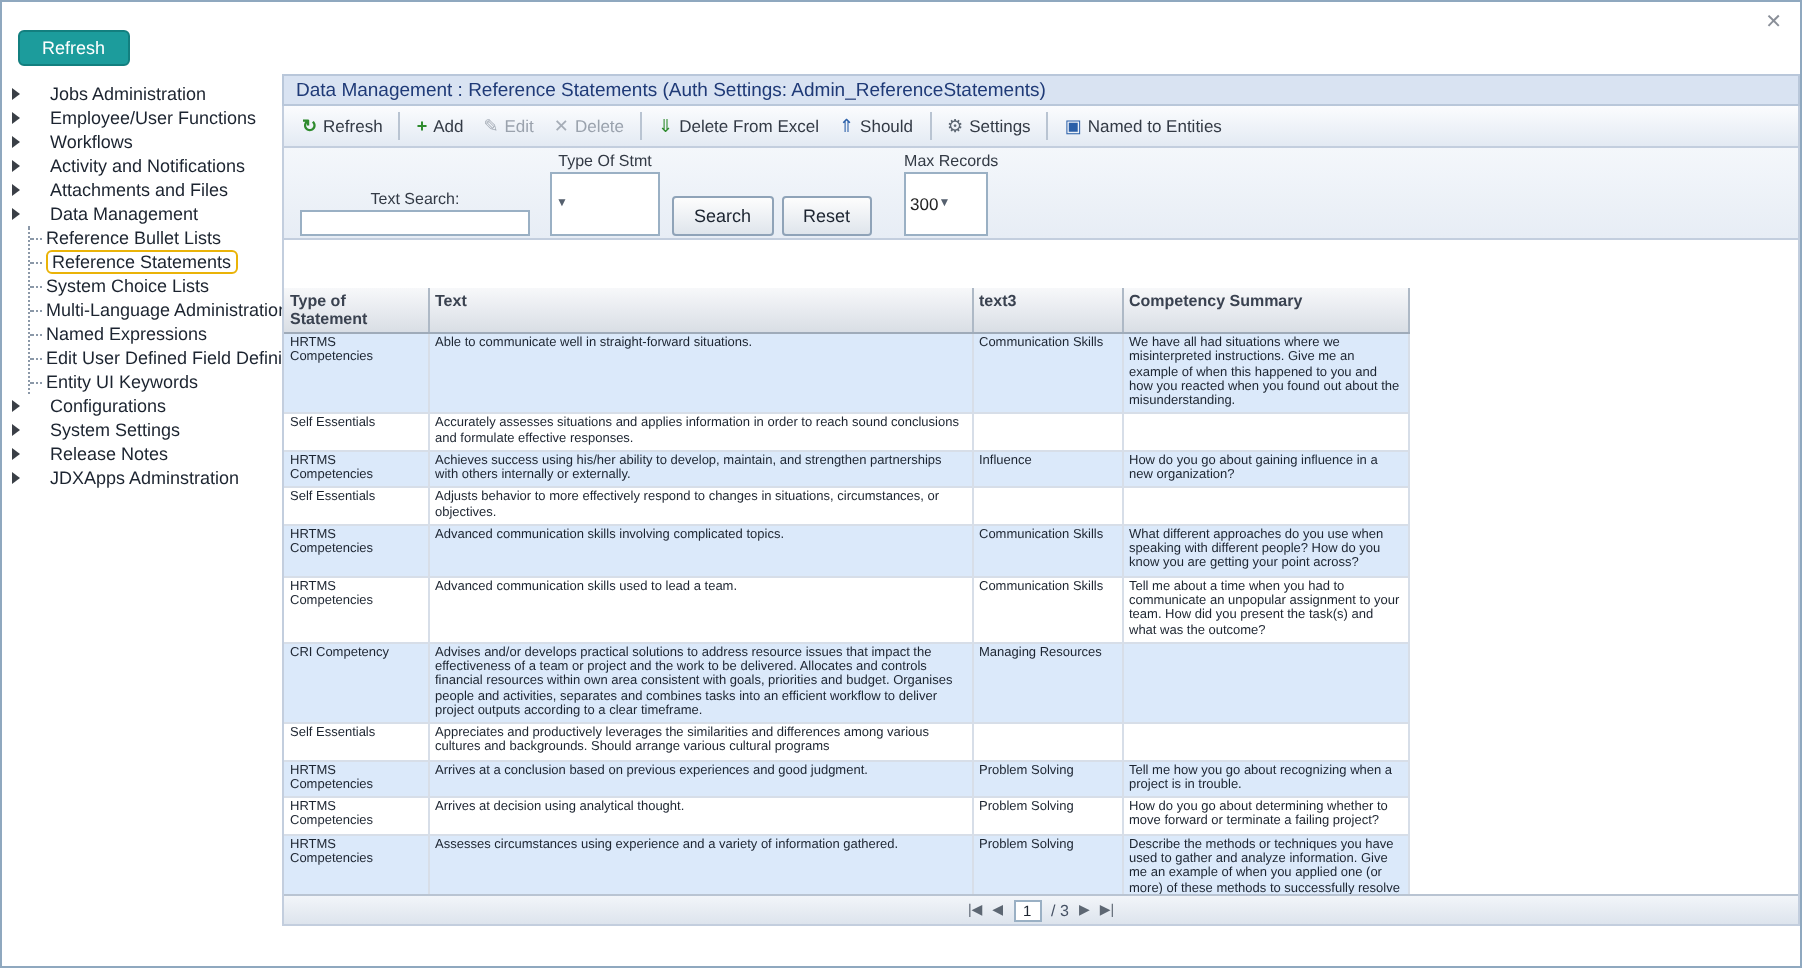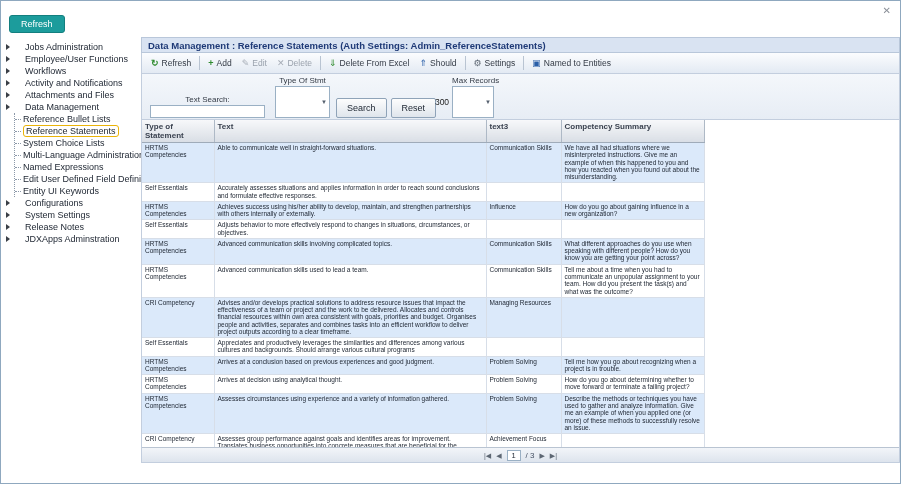--- a/index.html
+++ b/index.html
@@ -30,57 +30,57 @@
   .tree-icon { width:0; height:0; border-left:4px solid #3a3f46;
                border-top:3px solid transparent; border-bottom:3px solid transparent; flex:none; }
   .children { margin-left:9px; border-left:1px dotted #8b98a8; }
   .child { position:relative; padding:1px 1px 1px 8px; white-space:nowrap; cursor:default; }
   .child::before { content:""; position:absolute; left:0; top:6px; width:6px; border-top:1px dotted #8b98a8; }
   .child-label.selected { border:1px solid #eab308; border-radius:3px; padding:0 2px; }
 
   
   .main { flex:1; display:flex; flex-direction:column; min-width:0; }
   .panel-header { height:16px; flex:none; background:#d9e3f2; border:1px solid #b9c7da;
-        display:flex; align-items:center; padding:0 6px; font-size:9.5px; font-weight:bold; color:#1f3a77; }
+        display:flex; align-items:center; padding:0 6px; font-size:9.5px; font-weight:normal; color:#1f3a77; }
 
   .toolbar { height:21px; flex:none; background:linear-gradient(#fbfcfe,#e3eaf3);
         border:1px solid #c3cede; border-top:none; display:flex; align-items:center; padding:0 4px; }
   .tb-btn { display:flex; align-items:center; gap:3px; font-size:8.5px; color:#333a45;
         padding:2px 5px; white-space:nowrap; cursor:default; }
   .tb-btn.disabled { color:#9aa2ad; }
   .tb-ic { font-size:9px; line-height:9px; }
   .g-green { color:#2e8b2e; } .g-blue { color:#2a5fa8; } .g-gray { color:#5d6773; }
   .g-dim { color:#a6adb7; } .b { font-weight:bold; }
   .tb-sep { width:1px; height:14px; background:#b9c4d2; margin:0 3px; flex:none; }
 
   
   .search-area { flex:none; background:linear-gradient(#f4f7fb,#e7edf5);
         border:1px solid #c3cede; border-top:none; padding:2px 8px 1px; }
   .search-row { display:flex; align-items:flex-end; }
   .field { display:flex; flex-direction:column; gap:1px; font-size:8px; color:#333a45; }
   .field-label { white-space:nowrap;text-align:center; }
   .inp-text { width:115px; height:13px; border:1px solid #9ab0c4; font-size:9px; padding:0 2px;
         background:#fff; font-family:"Liberation Sans", sans-serif; }
   .dropdown { height:13px; border:1px solid #9ab0c4; background:#fff; display:flex;
-        align-items:center; justify-content:flex-end; padding:15px 2px; font-size:8.5px; color:#222; cursor:default;gap:36px; }
+        align-items:center; justify-content:flex-start; padding:15px 2px; font-size:8.5px; color:#222; cursor:default; }
   .dd-type { width:55px; } .dd-max { width:42px; }
   .dd-arrow { color:#55606e; font-size:6px; line-height:6px; }
   .btn { font-size:9px; padding:0 10px; height:20px; background:linear-gradient(#fdfdfd,#dfe5ec);
         border:1px solid #8fa3b8; border-radius:2px; color:#1c2430; cursor:default;
         font-family:"Liberation Sans", sans-serif; }
   .gap10{width:10px;flex:none;} .gap6{width:6px;flex:none;} .gap4{width:4px;flex:none;} .gap16{width:16px;flex:none;}
   .links-row { display:flex; align-items:center; font-size:8.5px; margin-top:3px; padding-bottom:2px; }
   .lnk { color:#1155cc; cursor:default; white-space:nowrap; }
   .lnk-narrow { text-decoration:underline; }
   .lnk-selall { margin-left:70px; } .lnk-selnone { margin-left:14px; }
 
   
   .grid { flex:1; border:1px solid #c3cede; border-top:none; display:flex; flex-direction:column;
         background:#fff; min-height:0; }
-  .grid-body { flex:1; overflow:hidden; }
+  .grid-body { flex:1; overflow:hidden;margin-top:24px; }
   table { border-collapse:collapse; table-layout:fixed; width:562px; }
   col.c0{width:72px;} col.c1{width:272px;} col.c2{width:75px;} col.c3{width:143px;}
   thead th { background:linear-gradient(#f7f8fa,#d9dee5); border-right:1px solid #aeb9c6;
         border-bottom:1px solid #9fabb9; font-size:8px; color:#3a4250; text-align:left;
         padding:2px 3px; font-weight:bold; vertical-align:top; height:18px; }
   tbody td { font-size:6.5px; line-height:1.12; padding:1px 3px 2px;
         border-right:1px solid #d7dee8; border-bottom:1px solid #d7dee8;
         vertical-align:top; color:#1c2430; word-wrap:break-word; }
   tr.odd { background:#dbe9fa; } tr.even { background:#ffffff; }
 

